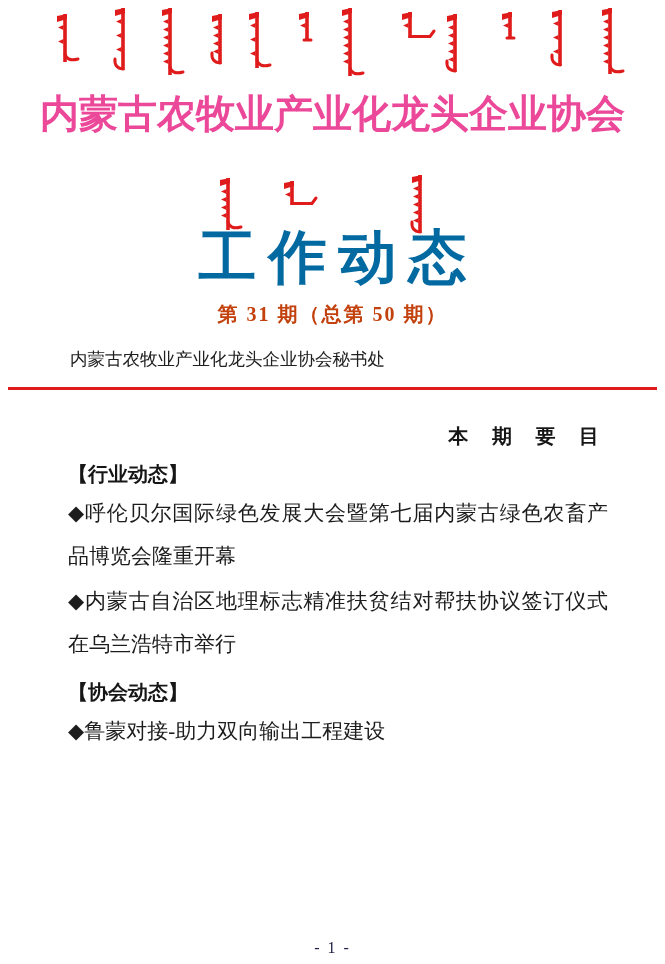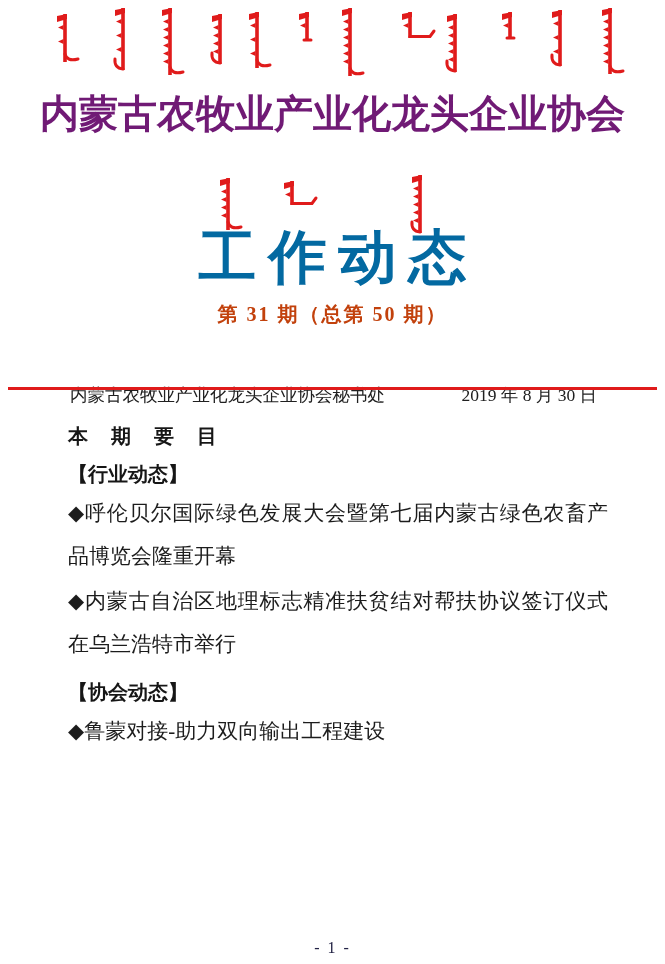--- a/index.html
+++ b/index.html
@@ -9,50 +9,50 @@
     font-family:"Liberation Serif","DejaVu Serif",serif;
     color:#1c1c1c;
   }
   .page{position:absolute;inset:0;width:665px;height:964px;background:#ffffff;}
 
   
   .m-row1{position:absolute;left:0;top:4px;width:665px;height:76px;}
   .org-title{
     position:absolute;top:82px;left:0;width:665px;
     text-align:center;font-weight:bold;font-size:39px;line-height:64px;
-    color:#701a75;letter-spacing:0px;white-space:nowrap;
+    color:#ec4899;letter-spacing:0px;white-space:nowrap;
   }
   .m-row2{position:absolute;left:0;top:170px;width:665px;height:66px;}
   .bulletin-title{
     position:absolute;top:226px;left:0;width:665px;
     text-align:center;font-weight:bold;font-size:58px;line-height:64px;
     color:#0369a1;letter-spacing:12px;text-indent:12px;white-space:nowrap;
   }
 
   
   .issue-line{
     position:absolute;top:301px;left:0;width:665px;text-align:center;
     font-weight:bold;font-size:20px;letter-spacing:2px;color:#c2410c;
   }
   .meta-line{
     position:absolute;top:347px;left:70px;width:527px;
     display:flex;justify-content:space-between;align-items:baseline;
-    font-size:17.5px;color:#202020;white-space:nowrap;margin-top:36px;
+    font-size:17.5px;color:#202020;white-space:nowrap;
   }
   .red-rule{
     position:absolute;top:387px;left:8px;width:649px;height:3px;
     background:#e01b1b;
   }
 
   
   .contents{position:absolute;top:424px;left:68px;width:540px;}
   .contents-heading{
-    text-align:left;font-weight:bold;font-size:20px;line-height:24px;
+    text-align:right;font-weight:bold;font-size:20px;line-height:24px;
     letter-spacing:9px;color:#161616;
-    font-family:Liberation Serif, serif;
+    font-family:Liberation Sans, sans-serif;
     margin:0 0 14px 0;
   }
   .section{margin:0;}
   .section + .section{margin-top:14px;}
   .section-title{
     font-family:"Liberation Sans","DejaVu Sans",sans-serif;
     font-weight:bold;font-size:20px;line-height:24px;color:#161616;
     margin:14px 0 6px 0;
   }
   .item{
@@ -207,21 +207,20 @@
         <path fill="none" stroke="#e01b1b" stroke-width="3" stroke-linecap="round" d="M 420 62 Q 411 61 412 52"></path>
       </g>
     </svg>
 
   <div class="bulletin-title">工作动态</div>
 
   <div class="issue-line">第 31 期（总第 50 期）</div>
 
   <div class="meta-line">
     <span>内蒙古农牧业产业化龙头企业协会秘书处</span>
-    <span>2019 年 8 月 30 日</span>
   </div>
 
   <div class="red-rule"></div>
 
   <div class="contents">
     <div class="contents-heading">本 期 要 目</div>
     <div id="contents-sections">
         <div class="section">
           <div class="section-title">【行业动态】</div>
           <p class="item">◆呼伦贝尔国际绿色发展大会暨第七届内蒙古绿色农畜产品博览会隆重开幕</p>

